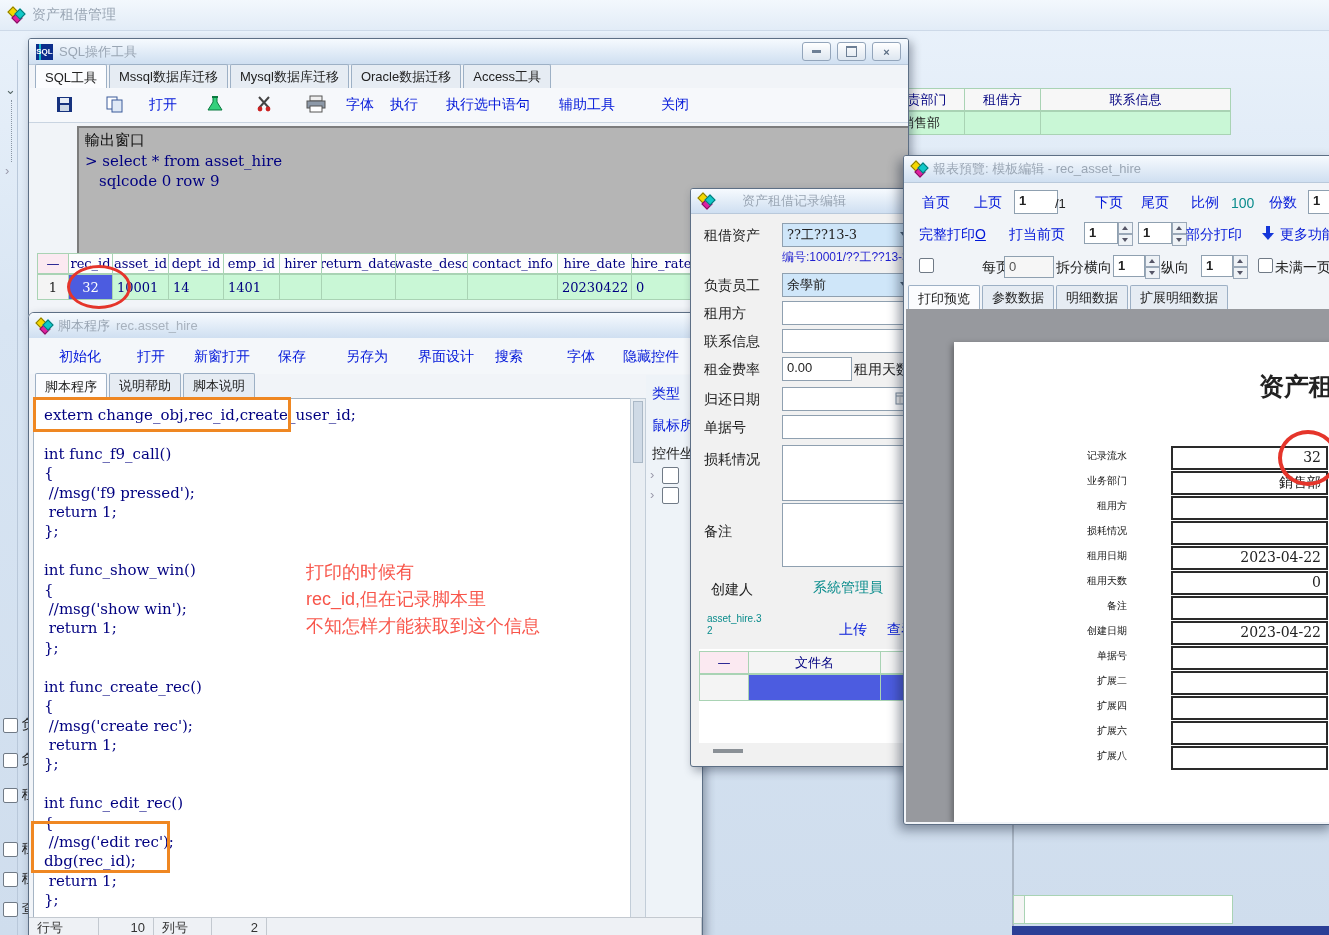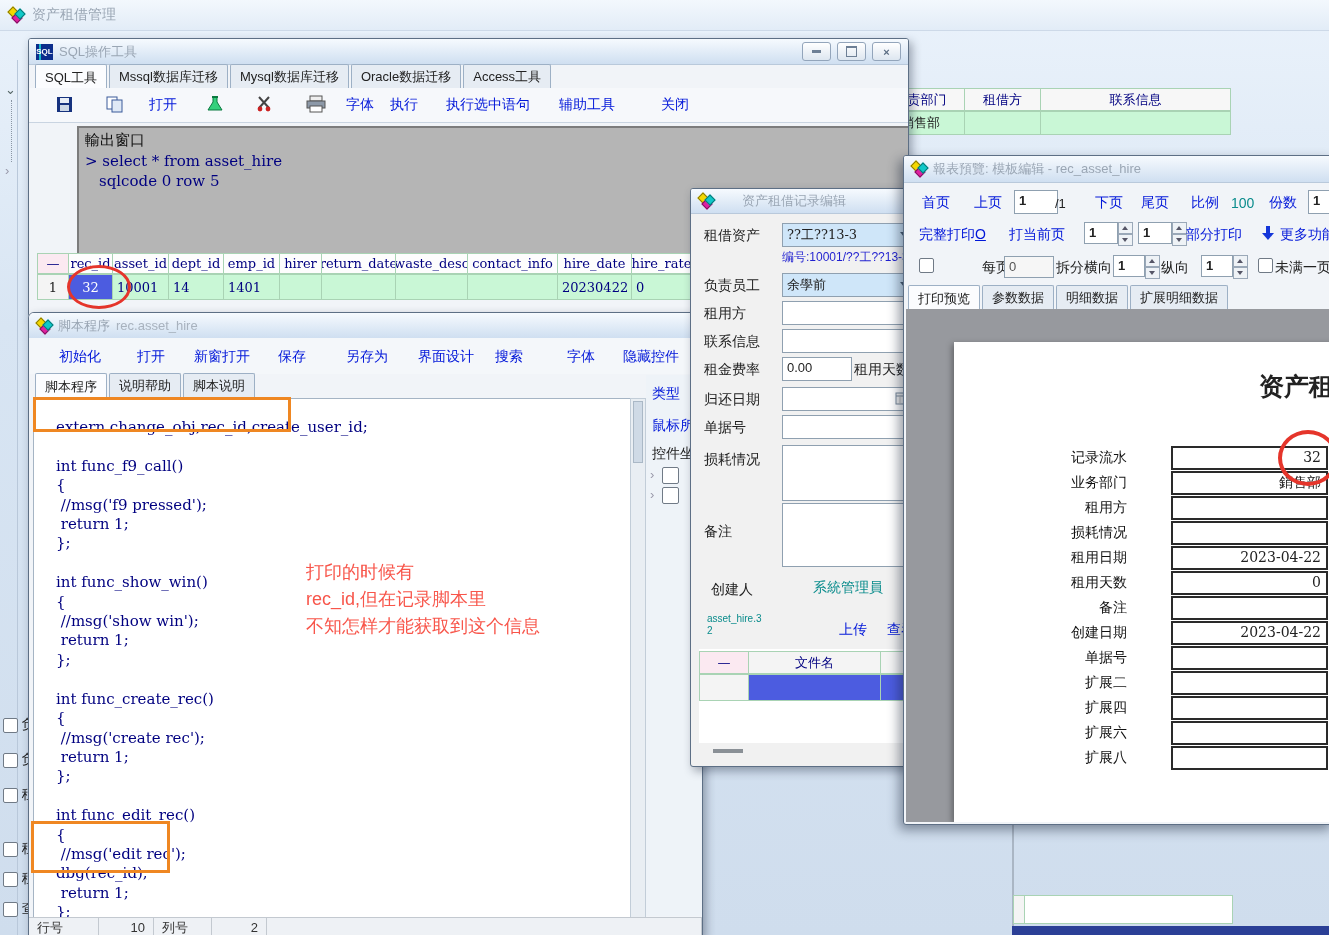--- a/index.html
+++ b/index.html
@@ -49,27 +49,27 @@
   .spinbtns .up:after{top:3px;border-left:3px solid transparent;border-right:3px solid transparent;border-bottom:4px solid #556;}
   .spinbtns .dn:after{top:3px;border-left:3px solid transparent;border-right:3px solid transparent;border-top:4px solid #556;}
   
   .th,.td{box-sizing:border-box;border:1px solid #a9d3b4;border-left:none;height:100%;
     display:flex;align-items:center;padding:0 4px;font-family:"DejaVu Serif",serif;
     font-size:13px;color:#000080;white-space:nowrap;overflow:hidden;}
   .th{justify-content:center;background:#fdfdfd;}
   .td{background:#c9f7d6;}
   .rowflex{position:absolute;display:flex;}
   
-  pre.code{margin:16px;font-family:"DejaVu Serif",serif;font-size:15px;line-height:19.4px;
+  pre.code{margin:4px;font-family:"DejaVu Serif",serif;font-size:15px;line-height:19.4px;
     color:#000080;}
   .orange-box{position:absolute;border:3px solid #ef8722;background:transparent;}
   .red-ellipse{position:absolute;border:3.5px solid #e5352b;border-radius:50%;background:transparent;}
   .annot{position:absolute;color:#f8554a;font-size:18px;line-height:27px;white-space:nowrap;}
   
-  .rrow-label{position:absolute;font-family:"DejaVu Serif",serif;font-size:14px;color:#111;
+  .rrow-label{position:absolute;font-family:"DejaVu Serif",serif;font-size:10px;color:#111;
     width:115px;text-align:right;}
   .rrow-box{position:absolute;left:217px;width:148px;height:19px;border:2px solid #2a2a2a;
     background:#fff;font-family:"DejaVu Serif",serif;font-size:14px;text-align:right;padding:1px 5px 0 0;}
   .statuscell{box-sizing:border-box;border-right:1px solid #c3c9d0;height:100%;
     display:flex;align-items:center;padding:0 8px;color:#333;}
 </style>
 </head>
 <body>
 
 <div id="screen">
@@ -162,21 +162,21 @@
       <span class="toolbtn" style="left:317px;top:8px;">字体</span>
       <span class="toolbtn" style="left:361px;top:8px;">执行</span>
       <span class="toolbtn" style="left:417px;top:8px;">执行选中语句</span>
       <span class="toolbtn" style="left:530px;top:8px;">辅助工具</span>
       <span class="toolbtn" style="left:632px;top:8px;">关闭</span>
     </div>
 
     <div class="abs" style="left:8px;top:87px;width:858px;height:125px;background:#b5b5b5;border:2px solid;border-color:#7c7c7c #e8e8e8 #e8e8e8 #7c7c7c;margin-left:40px;">
       <div style="padding:3px 0 0 6px;font-family:'DejaVu Serif',serif;font-size:15px;color:#111;">輸出窗口</div>
       <div style="padding:2px 0 0 6px;font-family:'DejaVu Serif',serif;font-size:15px;color:#000080;">&gt; select * from asset_hire</div>
-      <div style="padding:2px 0 0 20px;font-family:'DejaVu Serif',serif;font-size:15px;color:#000080;">sqlcode 0 row 5</div>
+      <div style="padding:2px 0 0 20px;font-family:'DejaVu Serif',serif;font-size:15px;color:#000080;">sqlcode 0 row 9</div>
     </div>
 
     <div class="rowflex" style="left:8px;top:214px;height:21px;">
       <div class="th" style="width:32px;border-left:1px solid #a9d3b4;background:#fbe9f1;">—</div>
       <div class="th" style="width:44px;">rec_id</div>
       <div class="th" style="width:56px;">asset_id</div>
       <div class="th" style="width:55px;">dept_id</div>
       <div class="th" style="width:56px;">emp_id</div>
       <div class="th" style="width:42px;">hirer</div>
       <div class="th" style="width:74px;">return_date</div>

